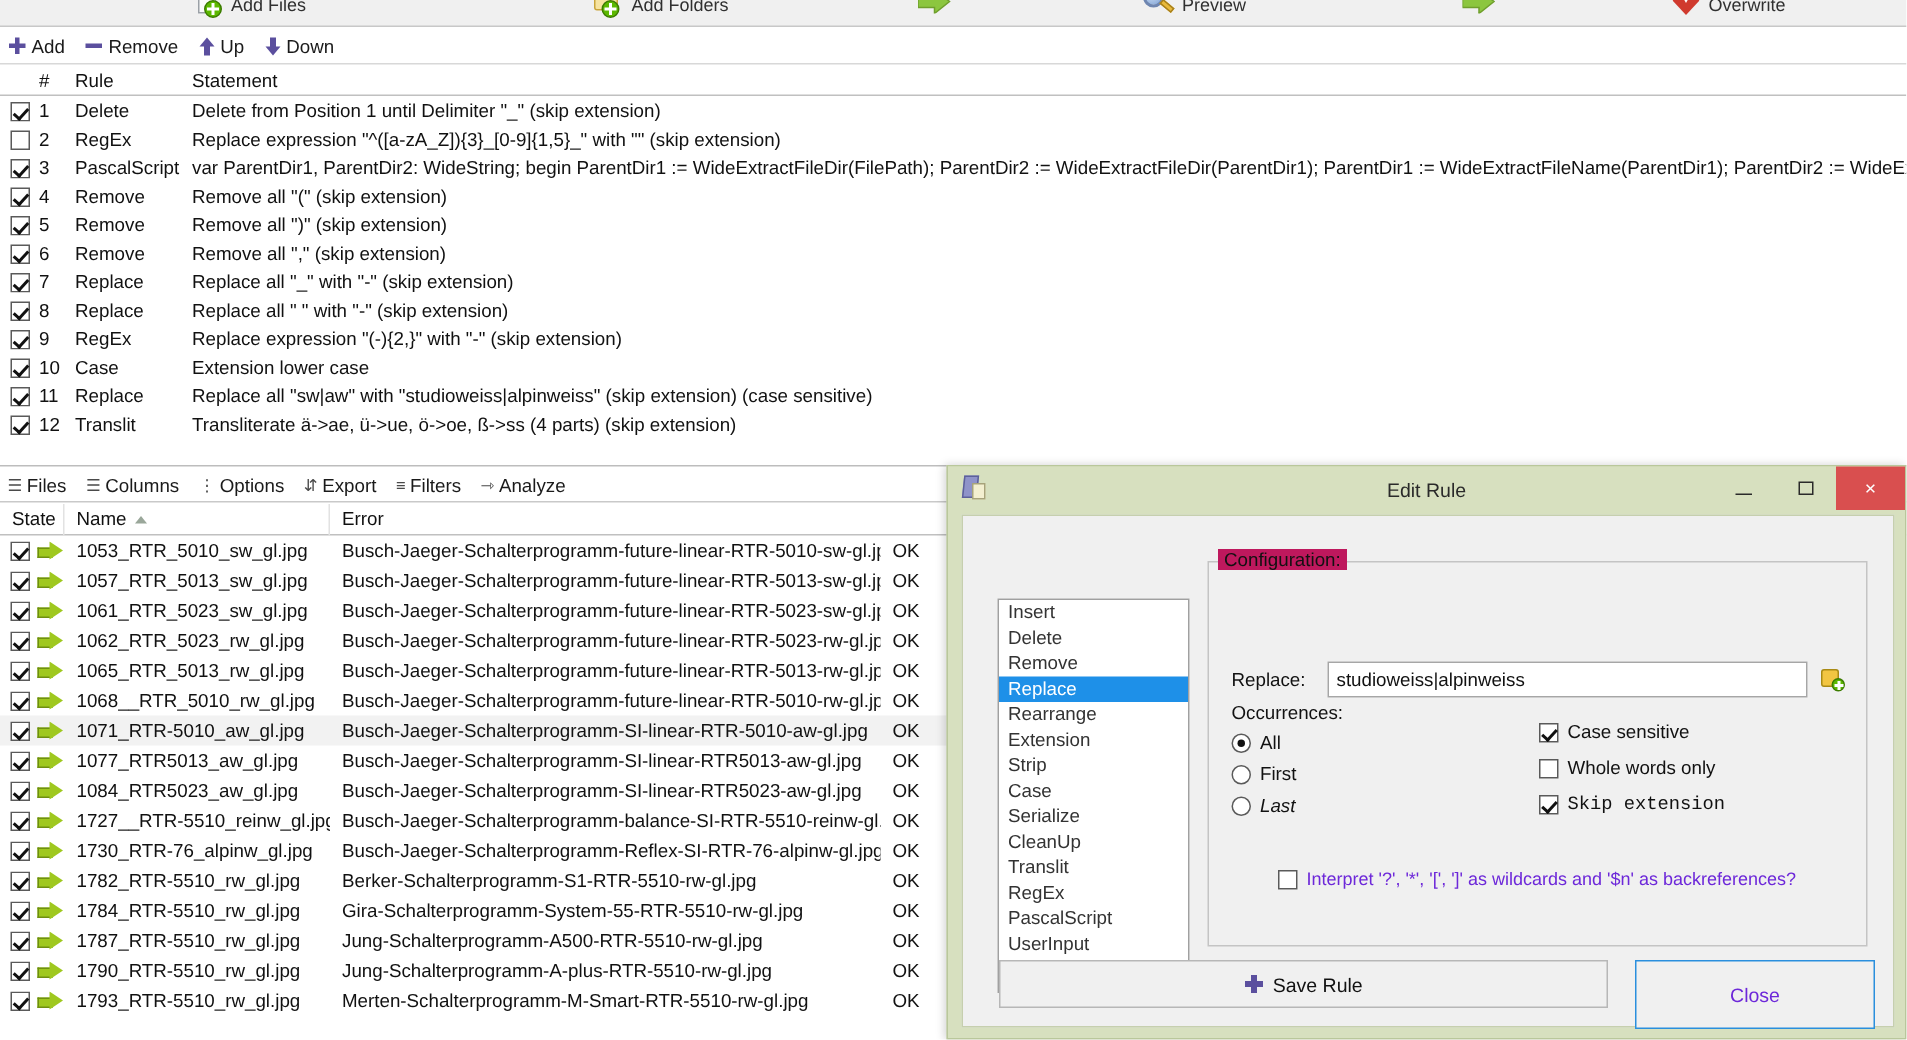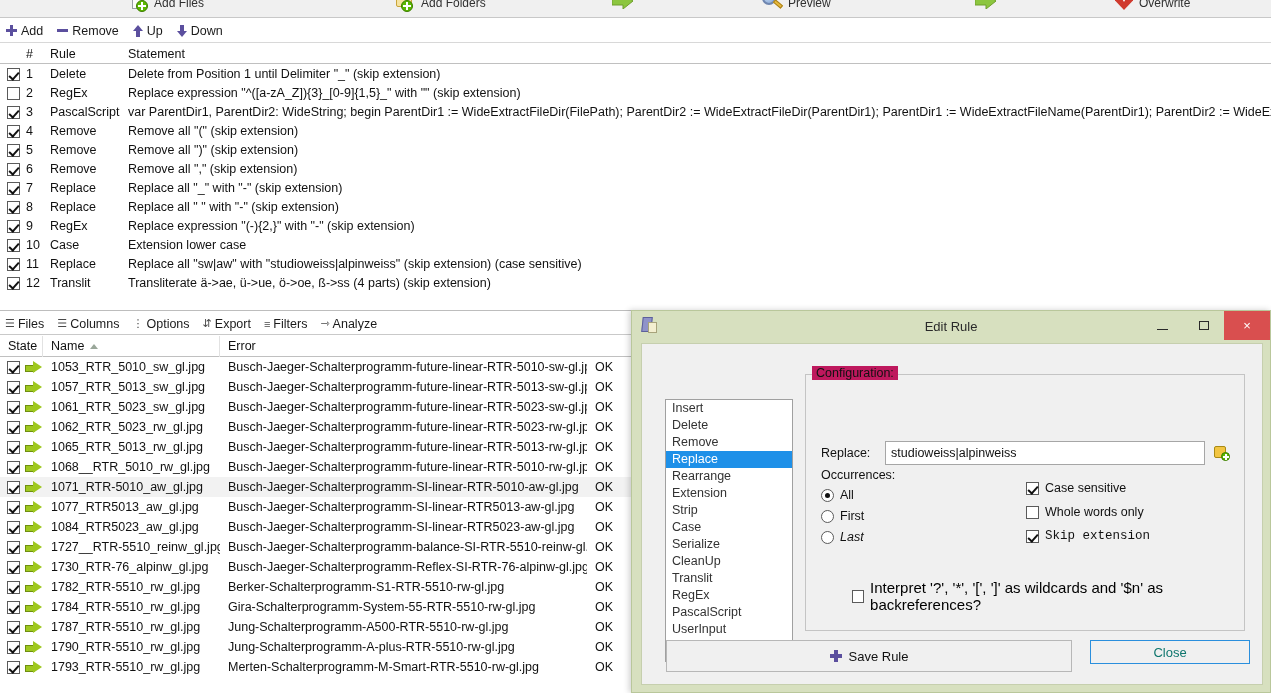--- a/index.html
+++ b/index.html
@@ -226,34 +226,34 @@
   .puzzle .p2:before { content:""; position:absolute; left:3px; top:1px; width:2px; height:6px; background:#fff; }
   .puzzle .p2:after  { content:""; position:absolute; left:1px; top:3px; width:6px; height:2px; background:#fff; }
 
   .occ-label { position: absolute; left: 15px; top: 93px; font-size: 12.5px; color: #111; }
   .radio-row { position: absolute; left: 15px; display: flex; align-items: center; gap: 6px; font-size: 12.5px; color:#111; }
   .radio {
     width: 13px; height: 13px; border-radius: 50%; border: 1px solid #5a5a5a; background: #fff; position: relative;
   }
   .radio.on:after { content:""; position:absolute; left:3px; top:3px; width:5px; height:5px; border-radius:50%; background:#111; }
   .chk-row { position: absolute; left: 220px; display: flex; align-items: center; gap: 6px; font-size: 12.5px; color: #111; }
-  .wild-row { position: absolute; left: 5px; top: 204px; display: flex; align-items: center; gap: 6px; font-size: 15px; color: #000000; padding-left: 41px; }
+  .wild-row { position: absolute; left: 5px; top: 204px; display: flex; align-items: center; gap: 6px; font-size: 12px; color: #6d28d9; padding-left: 41px; }
 
   .dlg-foot { position: absolute; left: 0; bottom: 0; width: 622px; height: 54px; }
   .btn-save {
     position: absolute; left: 24px; top: 10px; width: 406px; height: 32px;
     background: #f0f0f0; border: 1px solid #b7b7b7;
     display: flex; align-items: center; justify-content: center; gap: 7px;
     font-size: 13px; color: #111;
   }
   .btn-close {
-    position: absolute; left: 448px; top: 10px; width: 160px; height: 24px;
+    position: absolute; left: 448px; top: 10px; width: 160px; height: 46px;
     background: #f0f0f0; border: 1px solid #2a8fdd;
     display: flex; align-items: center; justify-content: center;
-    font-size: 13px; color: #0f766e;
+    font-size: 13px; color: #6d28d9;
   }
   .save-plus { width: 12px; height: 12px; position: relative; }
   .save-plus:before { content:""; position:absolute; left:4px; top:0; width:4px; height:12px; background:#5b4f9e; }
   .save-plus:after  { content:""; position:absolute; left:0; top:4px; width:12px; height:4px; background:#5b4f9e; }
 </style>
 </head>
 <body>
 
 <div id="app">
 

